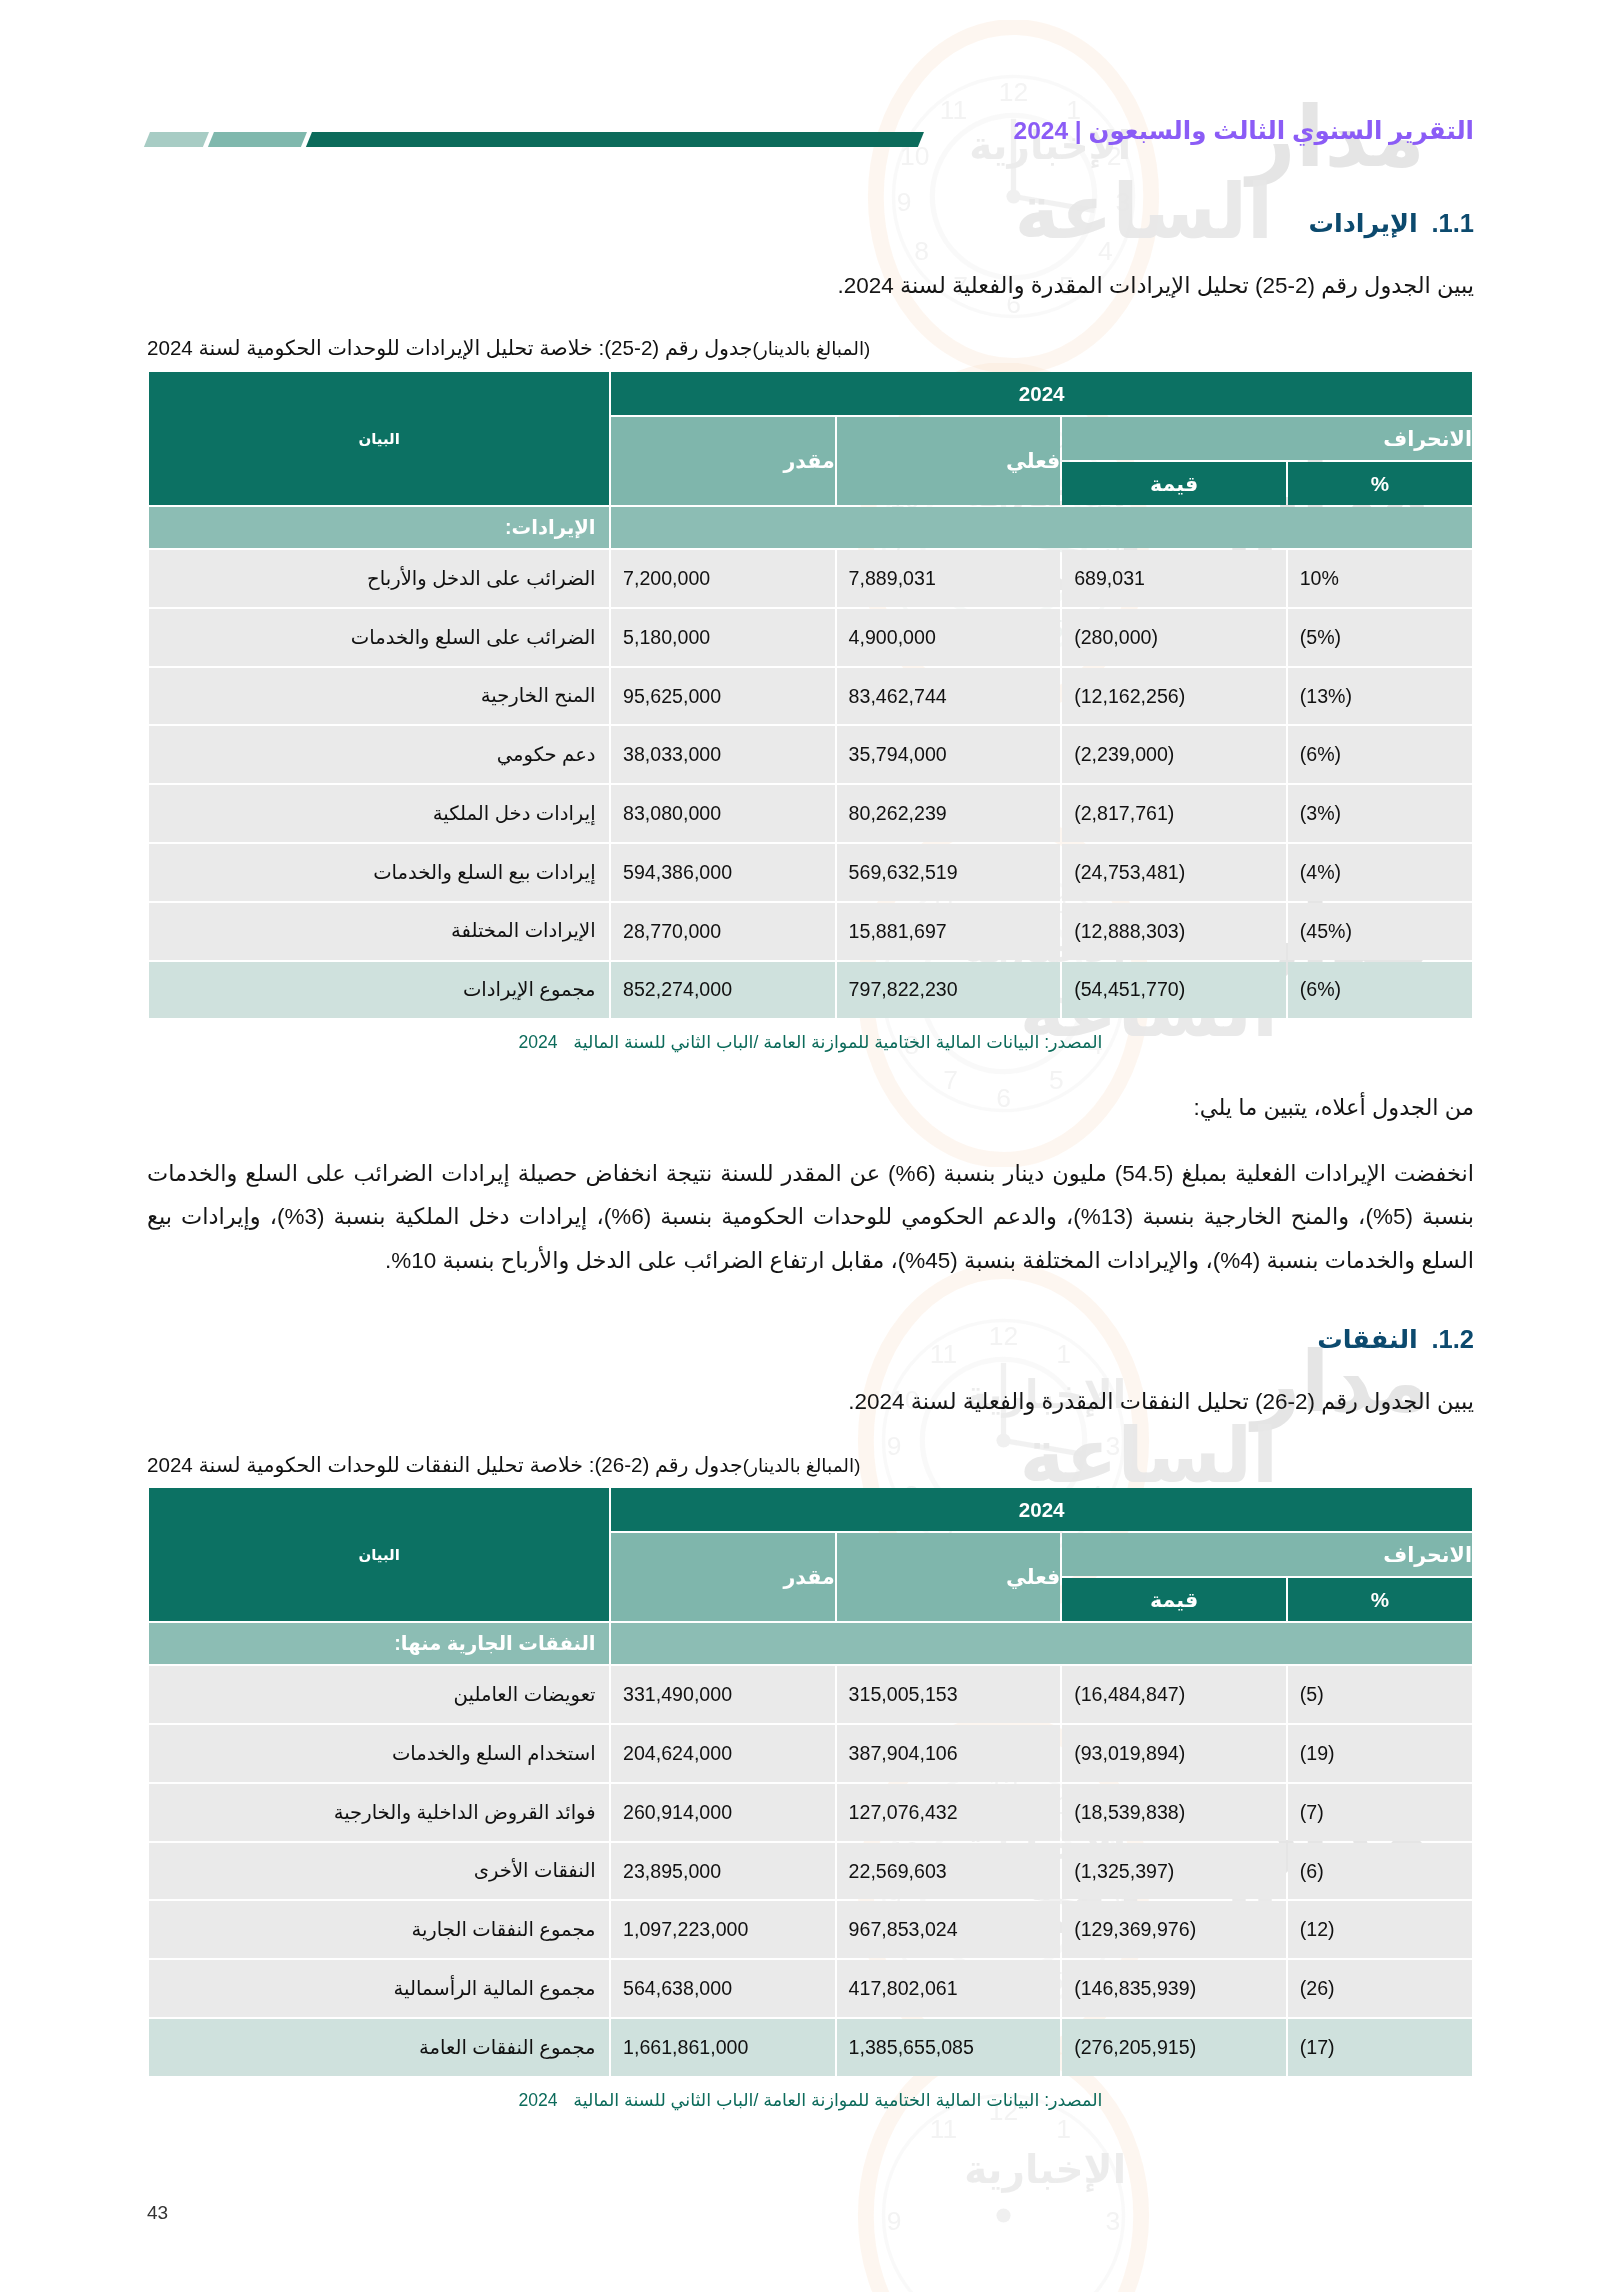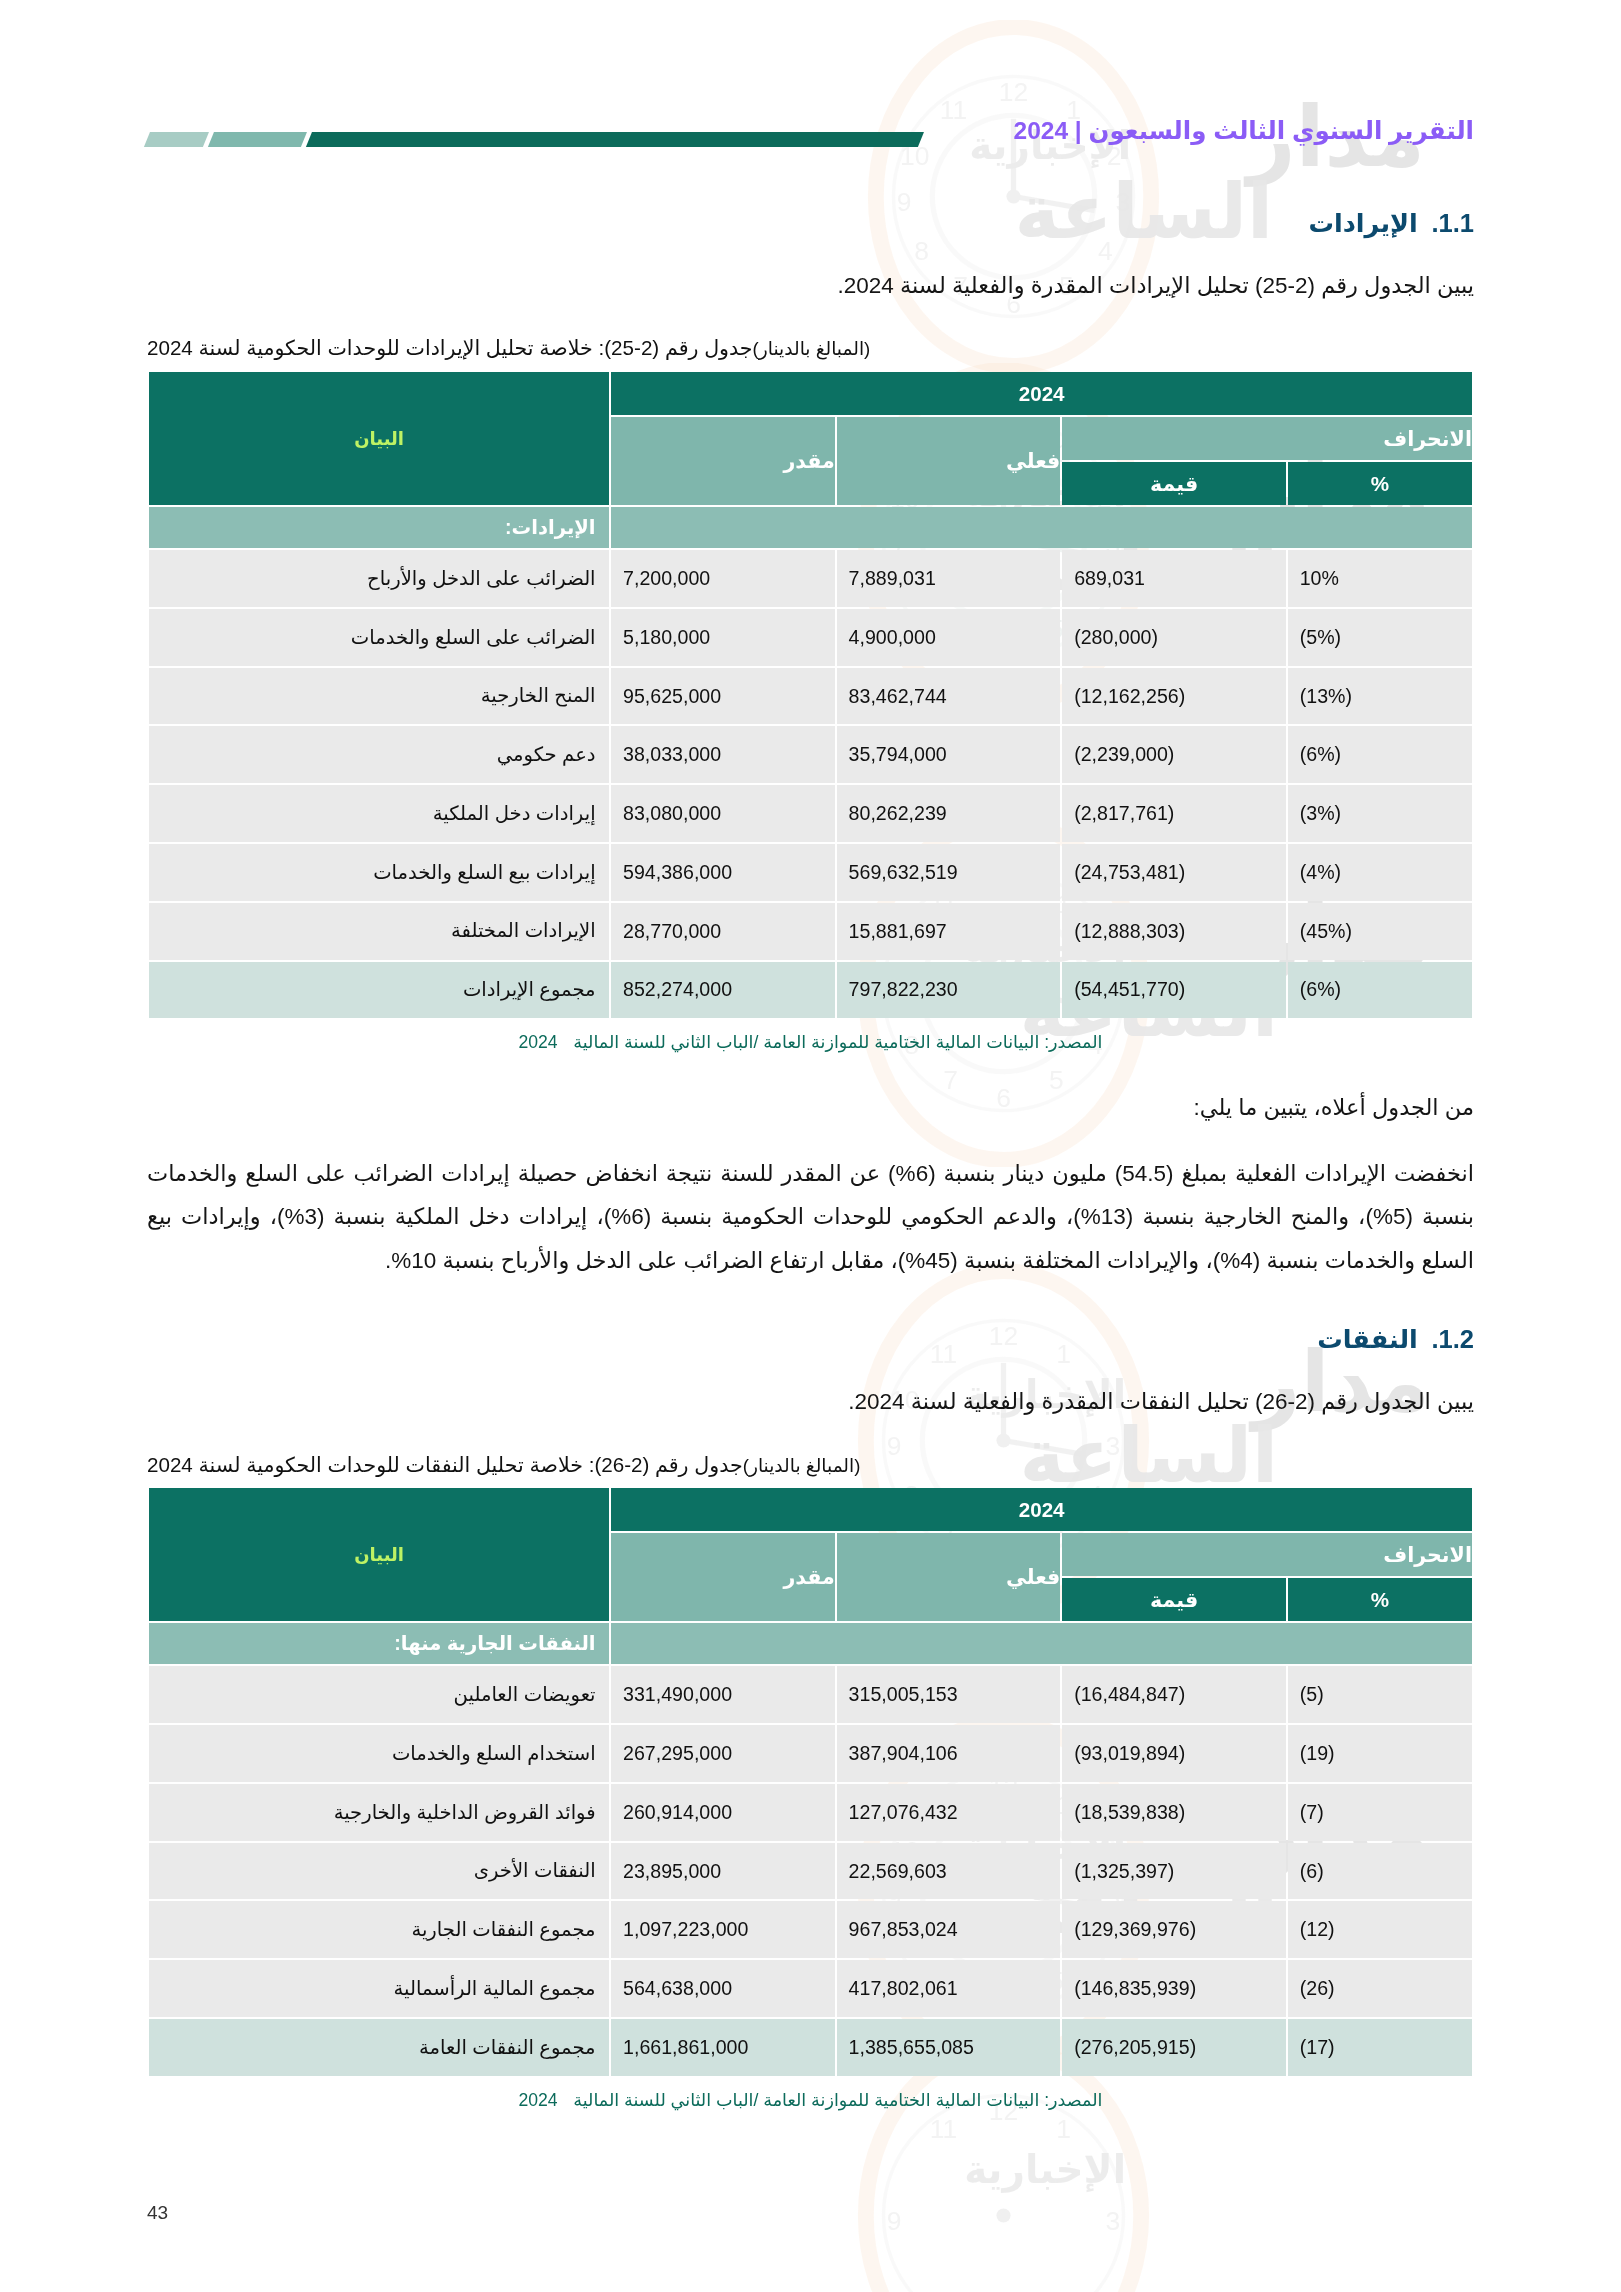--- a/index.html
+++ b/index.html
@@ -152,22 +152,22 @@
   .th-light {
     background: #7fb6ac;
     color: #ffffff;
     font-size: 20.6px;
     font-weight: bold;
     text-align: right;
     height: 43px;
   }
   .th-bayan {
     background: #0c7163;
-    color: #bef264;
-    font-size: 18px;
+    color: #ffffff;
+    font-size: 15px;
     font-weight: bold;
     text-align: center;
     vertical-align: middle;
   }
   .row-section {
     background: #8cbdb4;
     color: #ffffff;
     font-size: 19.6px;
     font-weight: bold;
     text-align: right;
@@ -530,21 +530,21 @@
           <td class="cell-num">(5)</td>
           <td class="cell-num">(16,484,847)</td>
           <td class="cell-num">315,005,153</td>
           <td class="cell-num">331,490,000</td>
           <td class="cell-label">تعويضات العاملين</td>
         </tr>
         <tr>
           <td class="cell-num">(19)</td>
           <td class="cell-num">(93,019,894)</td>
           <td class="cell-num">387,904,106</td>
-          <td class="cell-num">267,295,000</td>
+          <td class="cell-num">204,624,000</td>
           <td class="cell-label">استخدام السلع والخدمات</td>
         </tr>
         <tr>
           <td class="cell-num">(7)</td>
           <td class="cell-num">(18,539,838)</td>
           <td class="cell-num">127,076,432</td>
           <td class="cell-num">260,914,000</td>
           <td class="cell-label">فوائد القروض الداخلية والخارجية</td>
         </tr>
         <tr>

